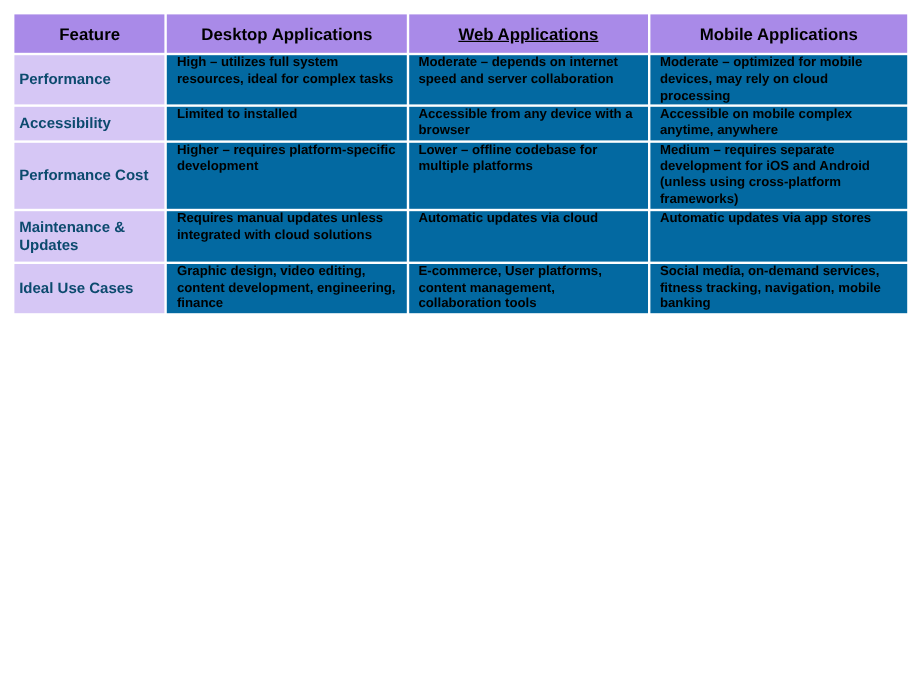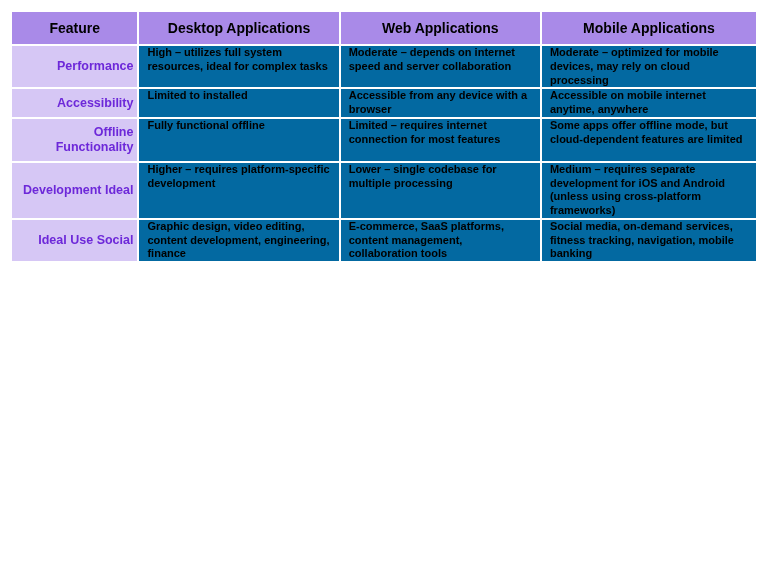--- a/index.html
+++ b/index.html
@@ -22,30 +22,30 @@
     font-weight: 700;
     font-size: 14px;
     padding: 8px 20px;
     text-align: center;
     vertical-align: middle;
   }
   th:first-child {
     width: 17%;
   }
   th:nth-child(2) { width: 27%; }
-  th:nth-child(3) { width: 27%; }
+  th:nth-child(3) { width: 27%; text-decoration: underline; }
   th:nth-child(4) { width: 29%; }
   td.feature-col {
     background: #d6c7f5;
     font-weight: 700;
     font-size: 12.5px;
-    text-align: right;
+    text-align: left;
     padding: 6px 4px;
     vertical-align: middle;
-    color: #6d28d9;
+    color: #0c4a6e;
     line-height: 1.2;
   }
   td.data-col {
     background: #0369a1;
     font-size: 11px;
     padding: 0 8px;
     vertical-align: top;
     color: #000;
     line-height: 1.25;
     font-weight: bold;
@@ -68,34 +68,34 @@
     <tr>
       <td class="feature-col">Performance</td>
       <td class="data-col">High – utilizes full system resources, ideal for complex tasks</td>
       <td class="data-col">Moderate – depends on internet speed and server collaboration</td>
       <td class="data-col">Moderate – optimized for mobile devices, may rely on cloud processing</td>
     </tr>
     <tr>
       <td class="feature-col">Accessibility</td>
       <td class="data-col">Limited to installed</td>
       <td class="data-col">Accessible from any device with a  browser</td>
-      <td class="data-col">Accessible on mobile internet anytime, anywhere</td>
+      <td class="data-col">Accessible on mobile complex anytime, anywhere</td>
     </tr>
     <tr>
-      <td class="feature-col">Offline Functionality</td>
-      <td class="data-col">Fully functional offline</td>
-      <td class="data-col">Limited – requires internet connection for most features</td>
-      <td class="data-col">Some apps offer offline mode, but cloud-dependent features are limited</td>
-    </tr>
-    <tr>
-      <td class="feature-col">Development Ideal</td>
+      <td class="feature-col">Performance Cost</td>
       <td class="data-col">Higher – requires platform-specific development</td>
-      <td class="data-col">Lower – single codebase for multiple processing</td>
+      <td class="data-col">Lower – offline codebase for multiple platforms</td>
       <td class="data-col">Medium – requires separate development for iOS and Android (unless using cross-platform frameworks)</td>
     </tr>
     <tr>
-      <td class="feature-col">Ideal Use Social</td>
+      <td class="feature-col">Maintenance &amp; Updates</td>
+      <td class="data-col">Requires manual updates unless integrated with cloud solutions</td>
+      <td class="data-col">Automatic updates via cloud</td>
+      <td class="data-col">Automatic updates via app stores</td>
+    </tr>
+    <tr>
+      <td class="feature-col">Ideal Use Cases</td>
       <td class="data-col">Graphic design, video editing, content development, engineering, finance</td>
-      <td class="data-col">E-commerce, SaaS platforms, content management, collaboration tools</td>
+      <td class="data-col">E-commerce, User platforms, content management, collaboration tools</td>
       <td class="data-col">Social media, on-demand services, fitness tracking, navigation, mobile banking</td>
     </tr>
   </tbody>
 </table>
 
 </body></html>

